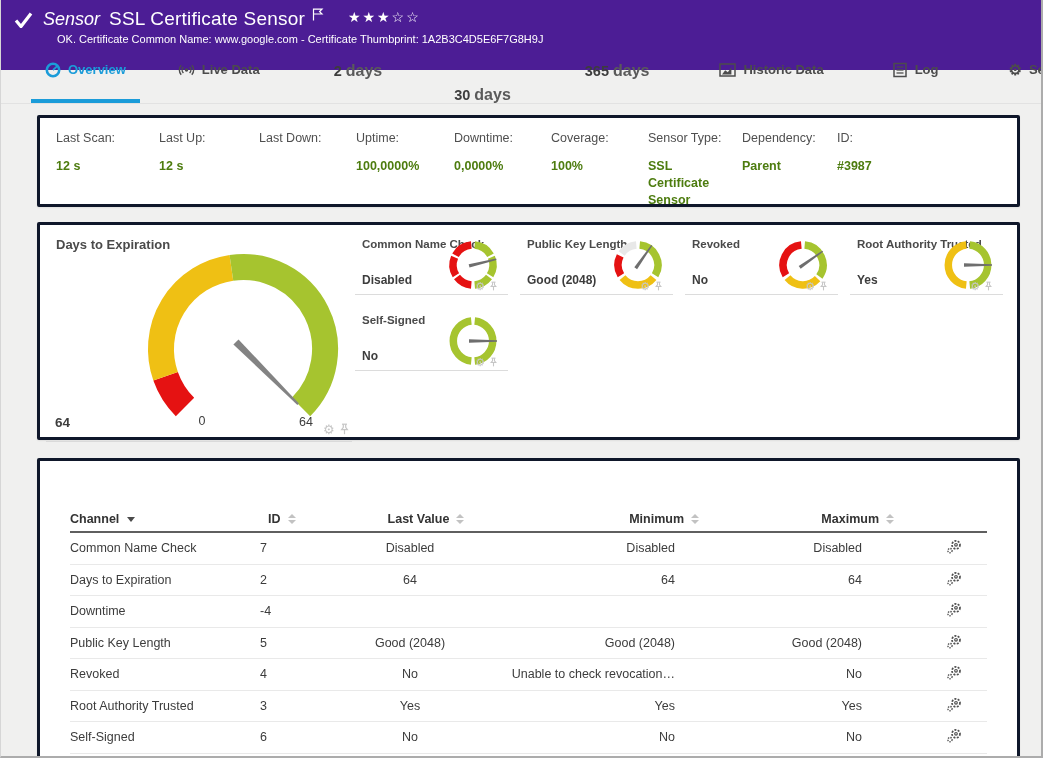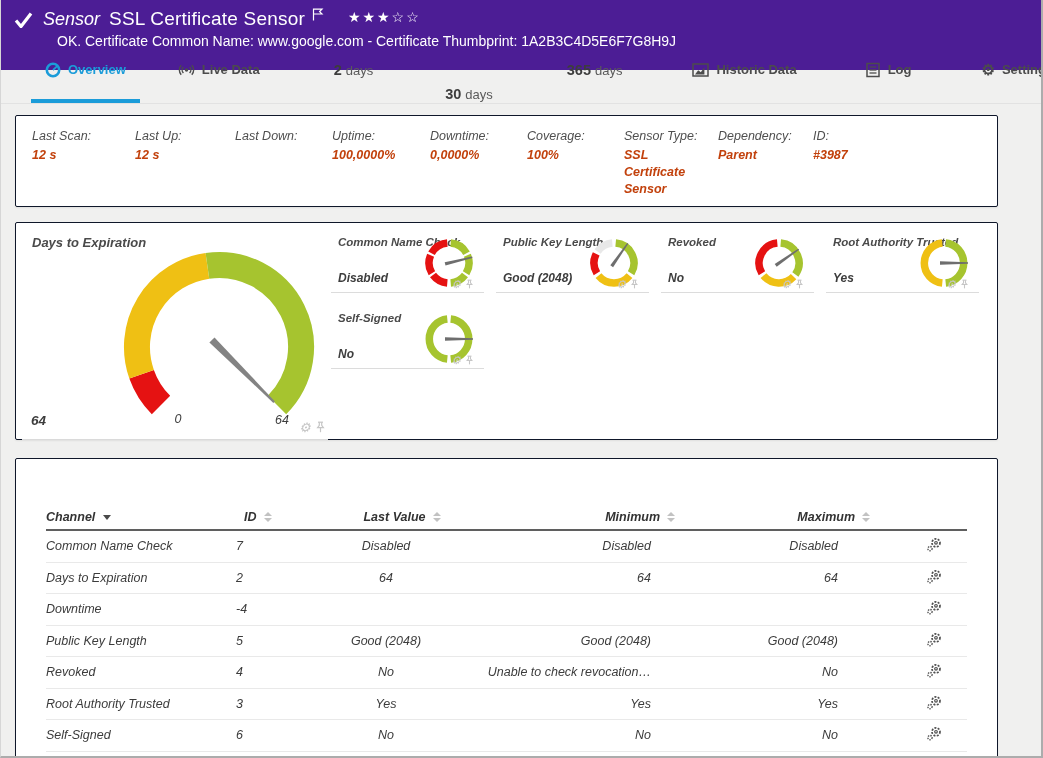--- a/index.html
+++ b/index.html
@@ -11,45 +11,45 @@
     border-left:1px solid #d6d6d6; border-right:2px solid #acacac; border-bottom:2px solid #acacac;
   }
   
   .banner{ position:absolute; left:0; top:0; width:100%; height:70px; background:#4c1d95; color:#fff; }
   .banner-row1{ display:flex; align-items:center; padding:8px 0 0 13px; }
   .check-icon{ margin-right:10px; margin-top:2px; }
   .kind{ font-style:italic; font-size:18px; margin-right:9px; }
   .sensor-title{ font-size:19px; font-weight:400; letter-spacing:.2px; }
   .flag-icon{ margin:-10px 0 0 7px; cursor:pointer; }
   .stars{ margin-left:24px; margin-top:-4px; font-size:14px; letter-spacing:2px; cursor:pointer; }
-  .banner-row2{ margin:3px 0 0 56px; font-size:14px; }
+  .banner-row2{ margin:3px 0 0 56px; font-size:11px; }
   
   .tabs{ position:absolute; top:62px; left:0; right:0; height:42px; display:flex; align-items:stretch;
          padding-left:30px; border-bottom:1px solid #e2e2e2; }
   .tab{ display:flex; align-items:flex-start; gap:7px; padding:0 14px; font-size:13px; font-weight:700;
         color:#4c4c4c; border-bottom:4px solid transparent; cursor:pointer; white-space:nowrap; }
   .tab .ticon{ flex:0 0 auto; }
   .tab.active{ color:#1b9cd9; border-bottom-color:#1b9cd9; }
   .tab-days{ align-items:baseline; gap:4px; padding-bottom:12px; }
   .tab-days .num{ font-size:14.5px; font-weight:700; color:#3d3d3d; }
-  .tab-days .unit{ font-size:13px; font-weight:400; color:#5a5a5a; }
+  .tab-days .unit{ font-size:16px; font-weight:700; color:#5a5a5a; }
   .gear-char{ font-size:15px; line-height:1; }
   .m-live{ margin-left:24px; } .m-d2{ margin-left:46px; } .m-d30{ margin-left:44px;margin-top:24px; }
   .m-d365{ margin-left:46px; } .m-hist{ margin-left:42px; } .m-log{ margin-left:40px; } .m-set{ margin-left:42px; }
   
-  .panel{ position:absolute; left:14px; width:983px; background:#fff; border:1px solid #0f172a;
-          border-radius:2px; box-shadow:0 1px 2px rgba(0,0,0,.07);font-style:italic; }
+  .panel{ position:absolute; left:36px; width:983px; background:#fff; border:3px solid #0f172a;
+          border-radius:2px; box-shadow:0 1px 2px rgba(0,0,0,.07); }
   
   .stats-panel{ top:115px; height:92px; display:flex; padding:13px 0 0 16px; }
   .stat{ padding-right:12px; }
   .stat:nth-child(1){width:103px}.stat:nth-child(2){width:100px}.stat:nth-child(3){width:97px}
   .stat:nth-child(4){width:98px}.stat:nth-child(5){width:97px}.stat:nth-child(6){width:97px}
   .stat:nth-child(7){width:94px}.stat:nth-child(8){width:95px}.stat:nth-child(9){width:99px}
   .stat-label{ font-size:12.5px; color:#4f4f4f; }
-  .stat-value{ font-size:12.5px; color:#c2410c; font-weight:700; margin-top:4px; line-height:1.35; }
+  .stat-value{ font-size:12.5px; color:#4d7c0f; font-weight:700; margin-top:13px; line-height:1.35; }
   
   .gauges-panel{ top:222px; height:218px; }
   .mg-title{ position:absolute; left:16px; top:12px; font-size:13px; font-weight:700; color:#4a4a4a; }
   .mg-svg{ position:absolute; left:43px; top:16px; }
   .mg-value{ position:absolute; left:15px; top:190px; font-size:13.5px; font-weight:700; color:#3d3d3d; }
   .mg-min{ position:absolute; left:150px; top:189px; width:24px; text-align:center; font-size:12.5px; color:#3d3d3d; }
   .mg-max{ position:absolute; left:252px; top:190px; width:28px; text-align:center; font-size:12.5px; color:#3d3d3d; }
   .corner-icons{ display:flex; align-items:center; gap:4px; color:#c6c6c6; }
   .mg-icons{ position:absolute; left:283px; top:198px; }
   .ci-gear{ font-size:13px; line-height:1; cursor:pointer; }

